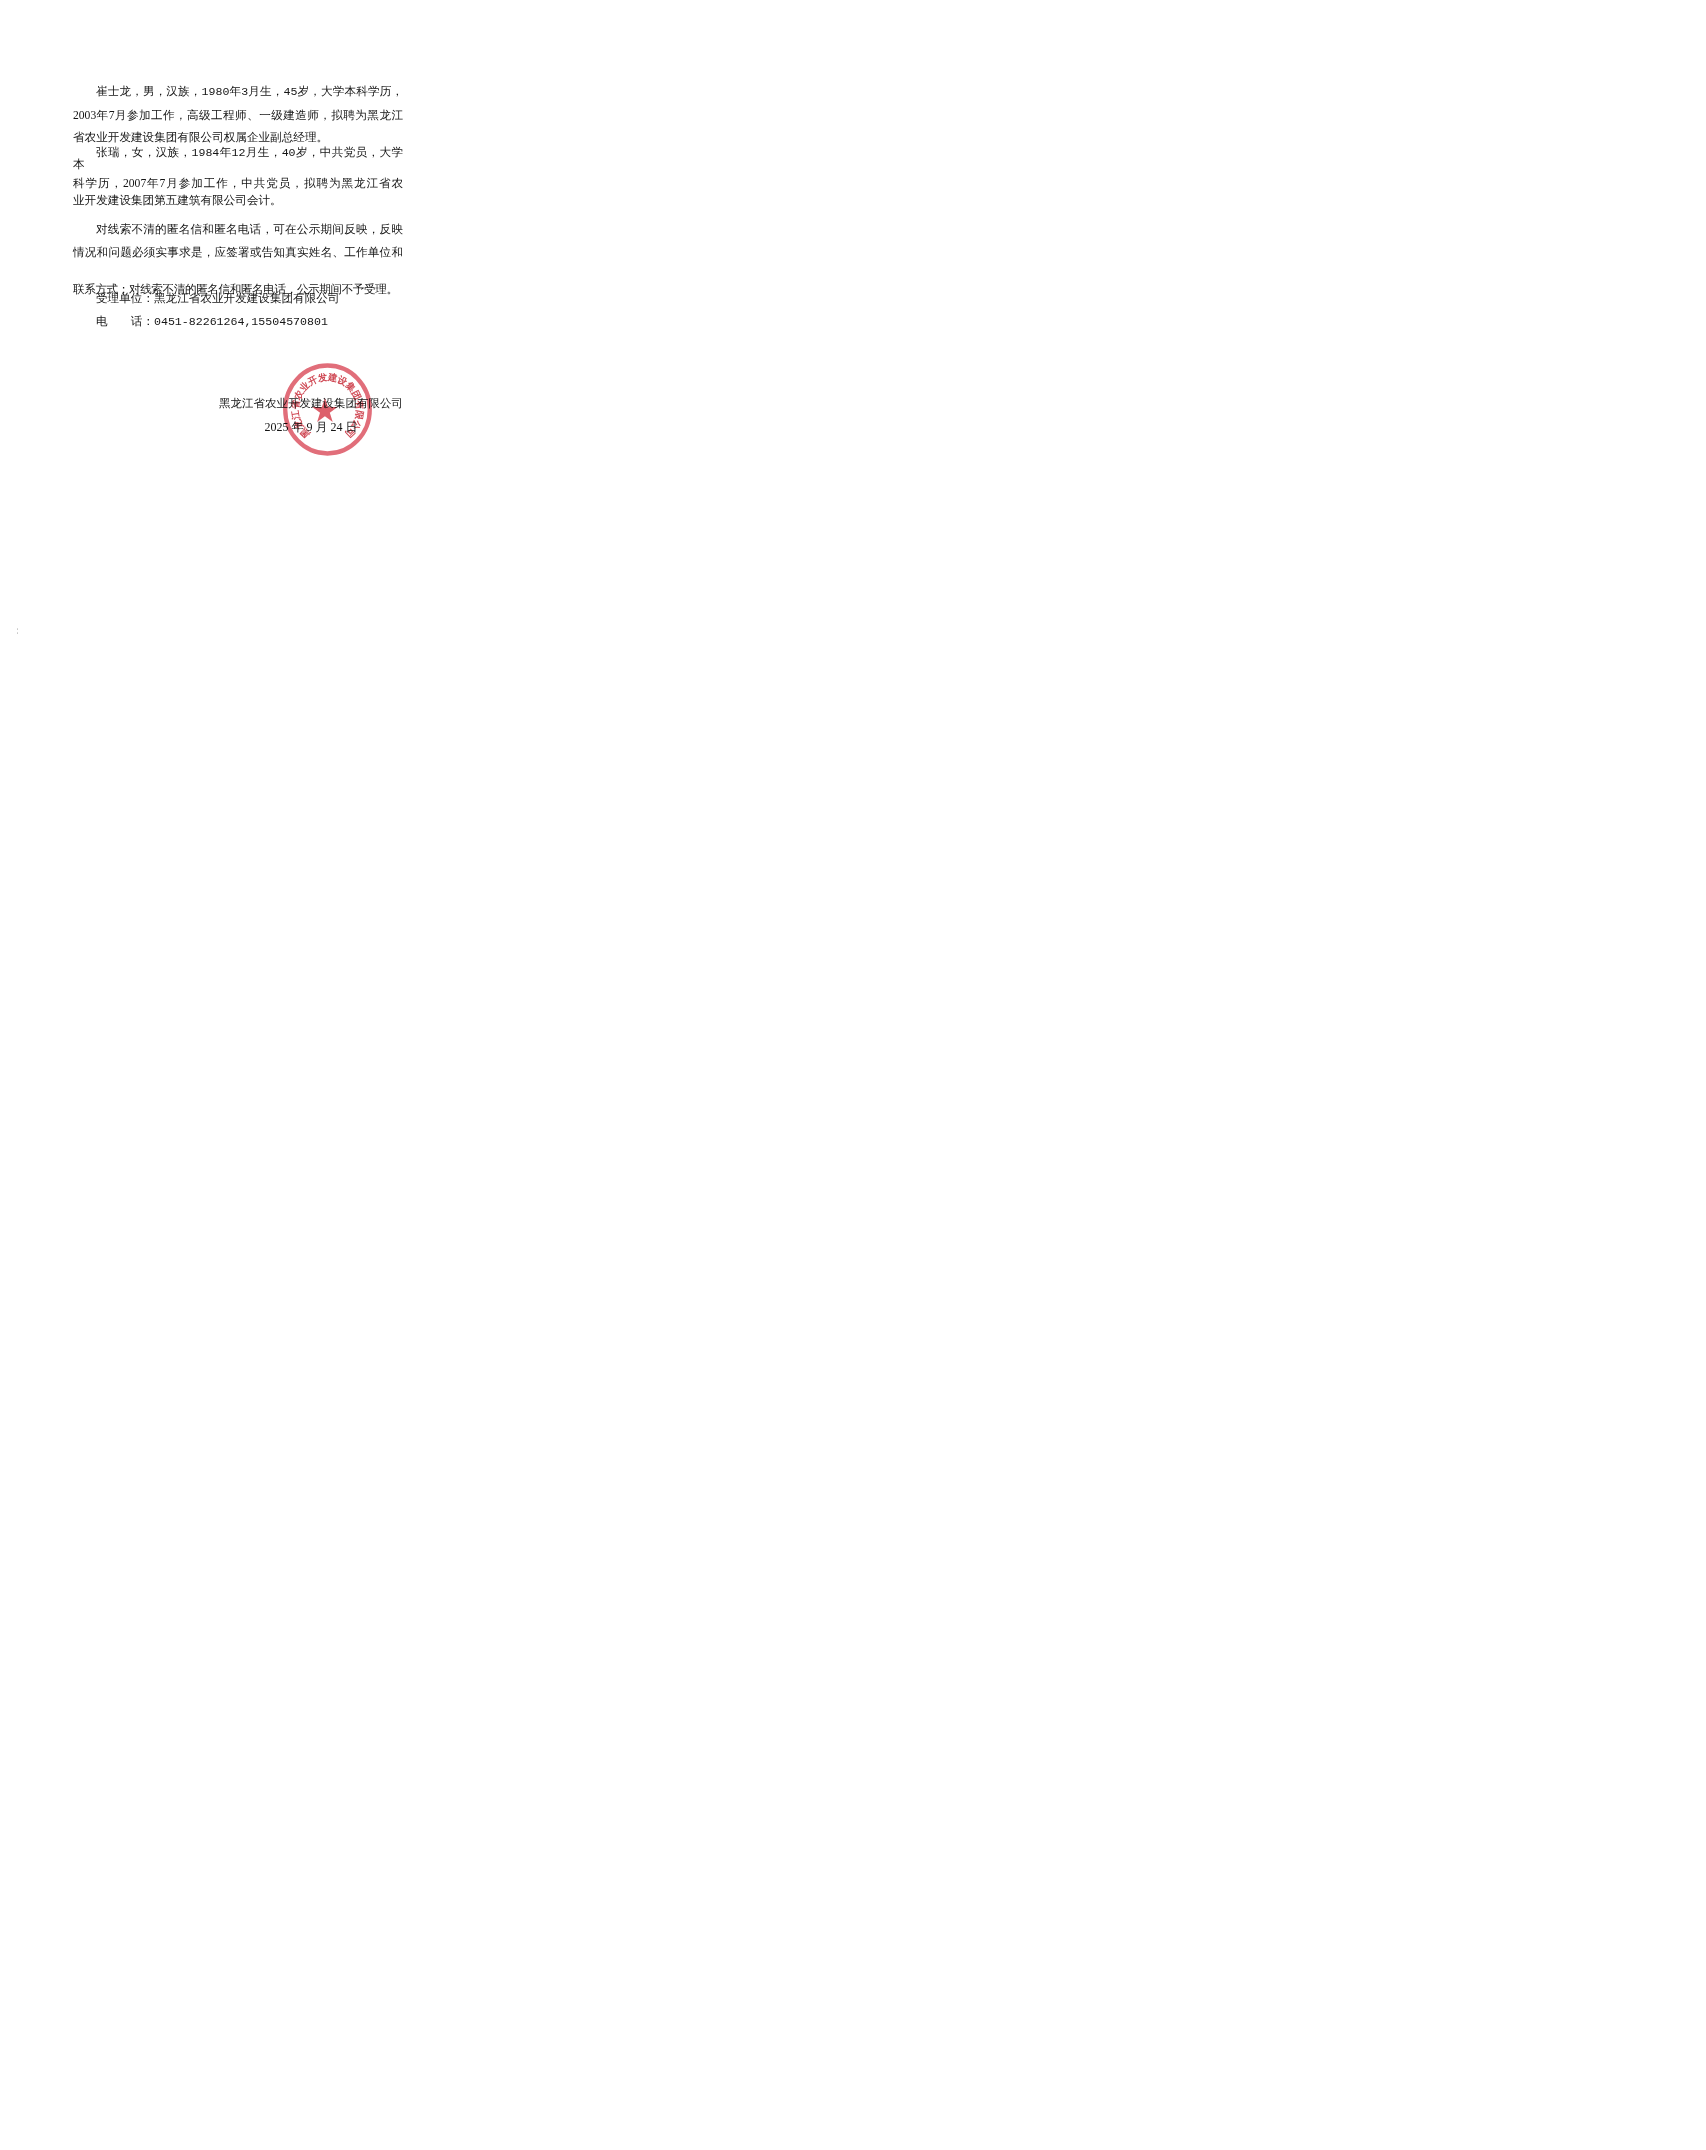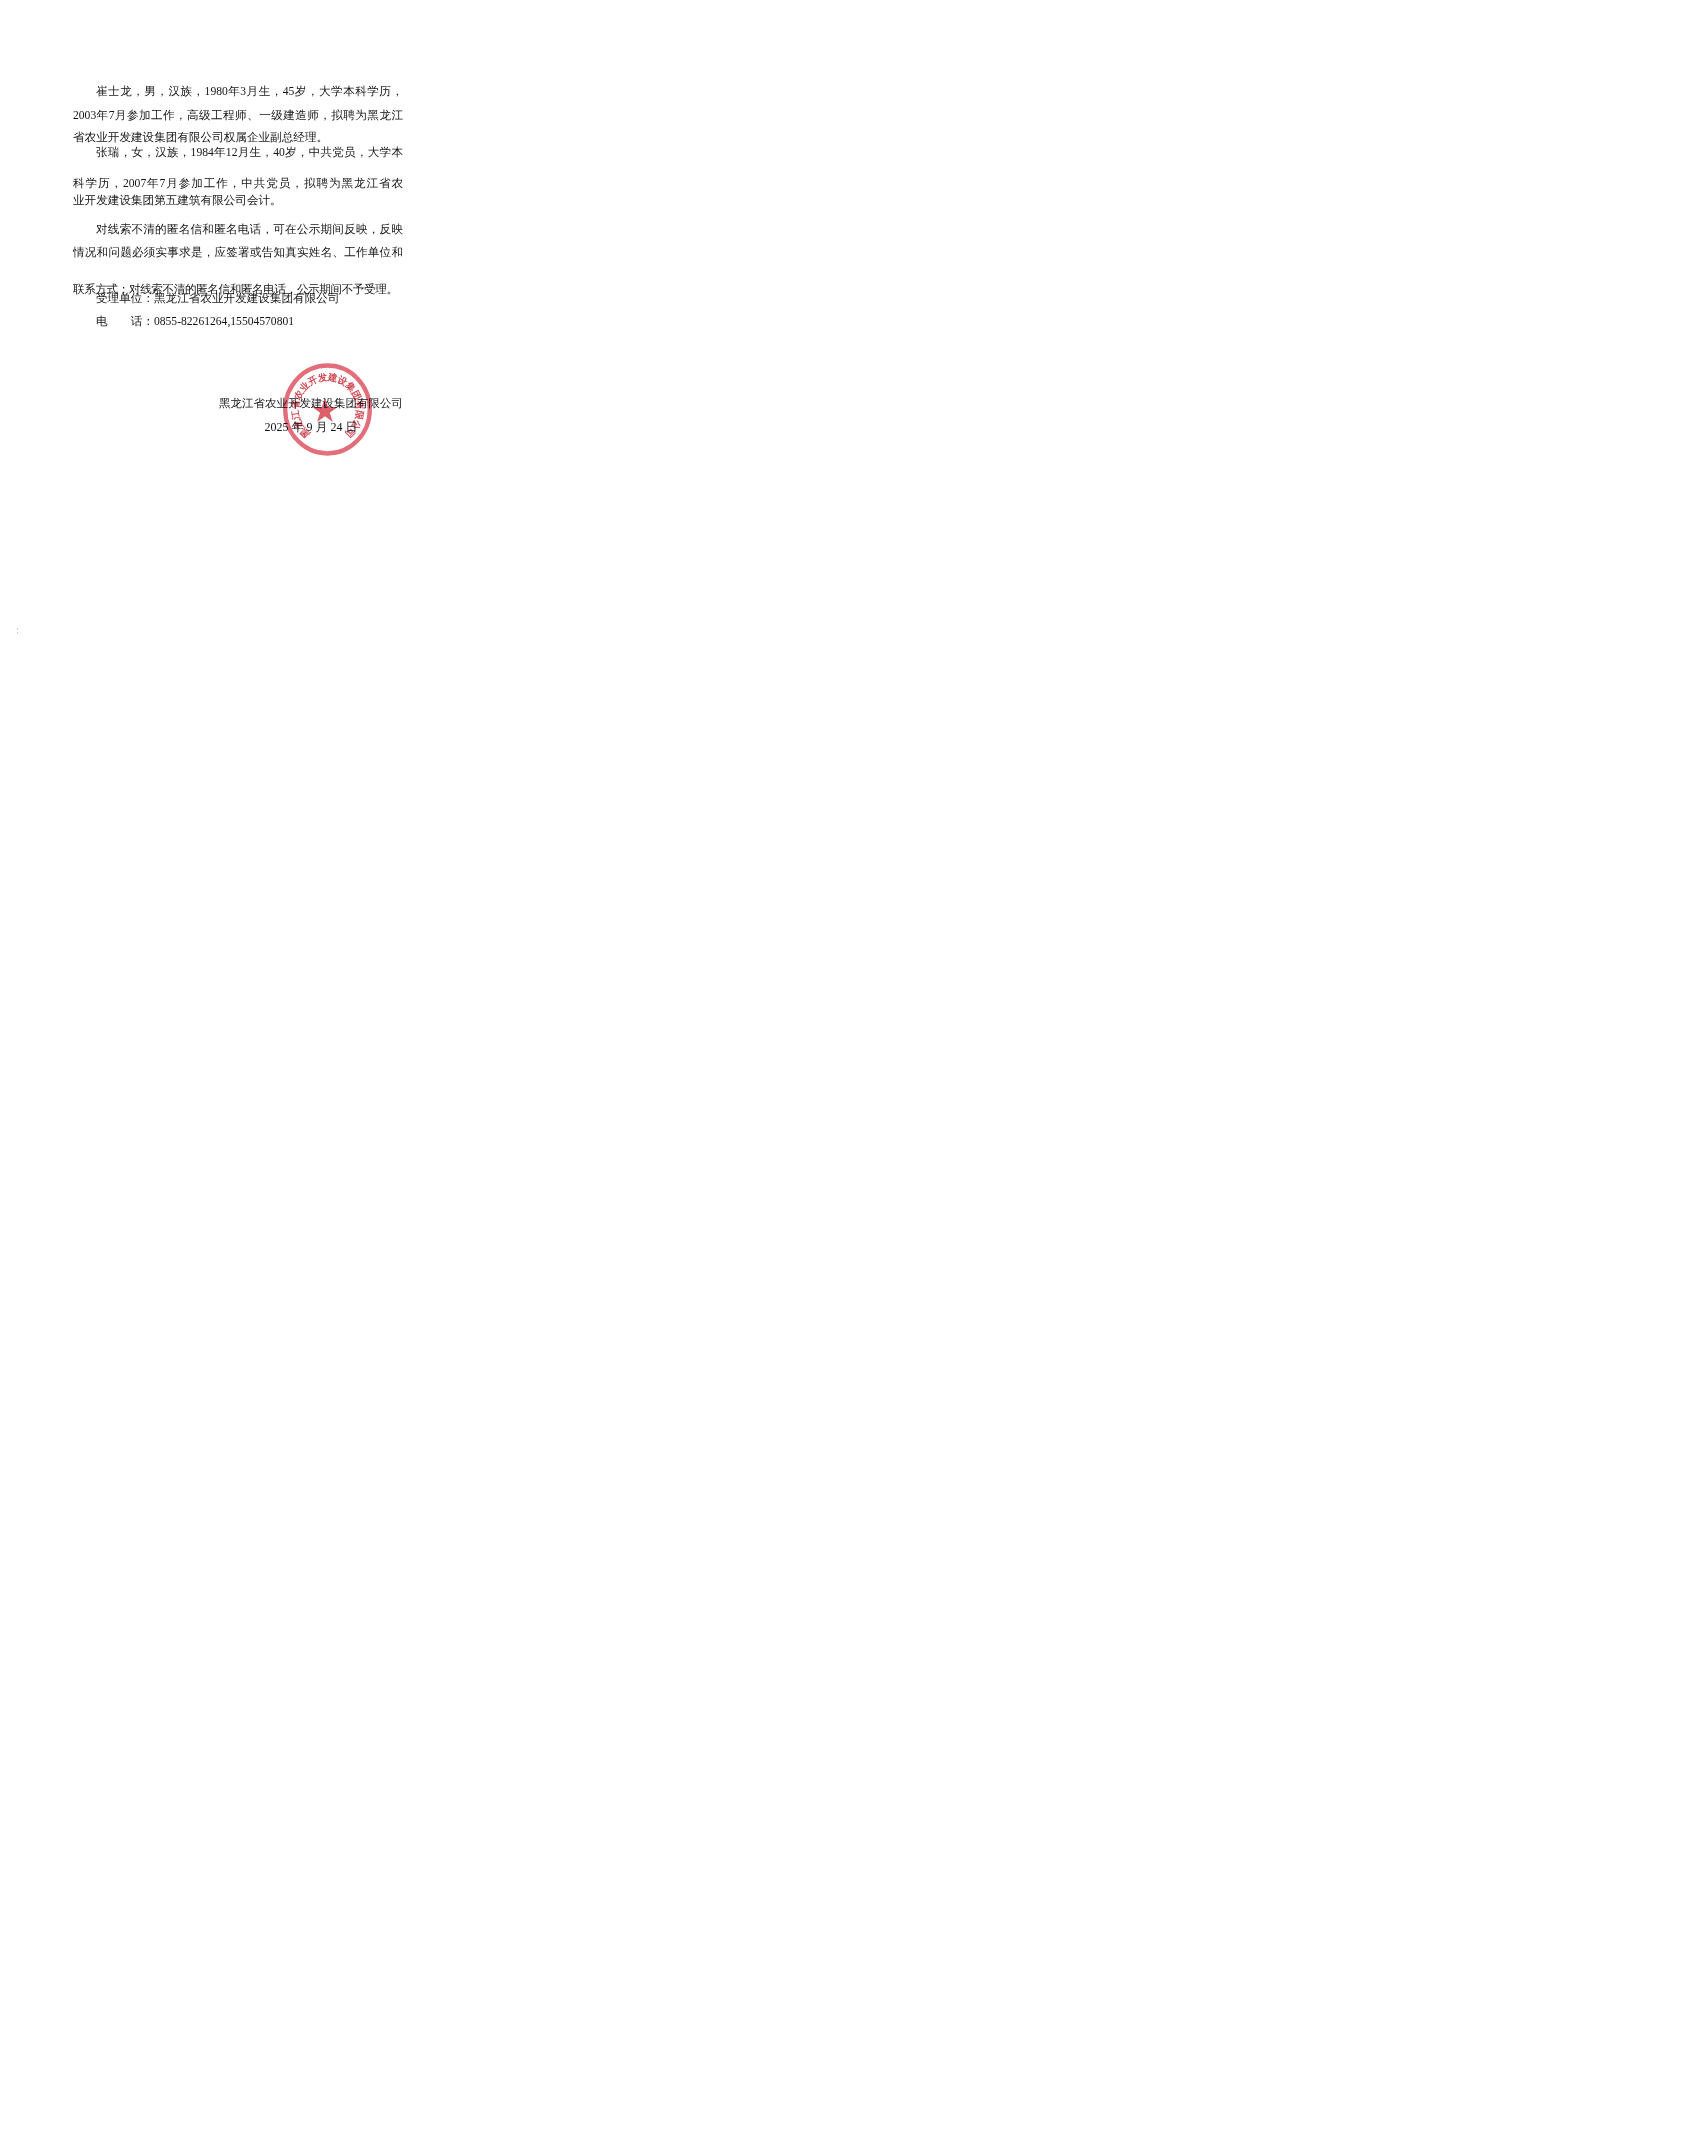--- a/index.html
+++ b/index.html
@@ -18,21 +18,21 @@
   .line {
     position: absolute;
     left: 73px;
     width: 330px;
     font-size: 11.6px;
     line-height: 11.6px;
     color: #151515;
     letter-spacing: 0;
     white-space: pre;
   }
-  .line.indent { text-indent: 23px; }
+  .line.indent { text-indent: 23px; font-family: Liberation Mono, monospace; }
   .line.justify {
     white-space: normal;
     text-align: justify;
     text-align-last: justify;
   }
   .line.squeeze { letter-spacing: -0.4px; }
   .sig-company {
     position: absolute;
     left: 219px;
     top: 398px;
@@ -90,21 +90,21 @@
   <div class="line justify" style="top:110px">2003年7月参加工作，高级工程师、一级建造师，拟聘为黑龙江</div>
   <div class="line" style="top:132px">省农业开发建设集团有限公司权属企业副总经理。</div>
   <div class="line indent justify" style="top:147px">张瑞，女，汉族，1984年12月生，40岁，中共党员，大学本</div>
   <div class="line justify" style="top:178px">科学历，2007年7月参加工作，中共党员，拟聘为黑龙江省农</div>
   <div class="line" style="top:195px">业开发建设集团第五建筑有限公司会计。</div>
   <div class="line indent justify" style="top:224px">对线索不清的匿名信和匿名电话，可在公示期间反映，反映</div>
   <div class="line justify" style="top:247px">情况和问题必须实事求是，应签署或告知真实姓名、工作单位和</div>
   <div class="line squeeze" style="top:284px">联系方式；对线索不清的匿名信和匿名电话，公示期间不予受理。</div>
 
   <div class="line indent" style="top:293px">受理单位：黑龙江省农业开发建设集团有限公司</div>
-  <div class="line indent" style="top:316px"><span>电　　话：</span><span class="phone-number">0855-82261264,15504570801</span></div>
+  <div class="line indent" style="top:316px"><span>电　　话：</span><span class="phone-number">0451-82261264,15504570801</span></div>
 
   <div class="sig-company">黑龙江省农业开发建设集团有限公司</div>
   <div class="sig-date">2025 年 9 月 24 日</div>
 
   <svg class="seal" viewBox="-110 -113 220 226" aria-hidden="true">
     <defs>
       <path id="sealTextPath" d="M -39 55.7 A 68 68 0 1 1 39 55.7" fill="none"></path>
     </defs>
     <ellipse cx="0" cy="0" rx="98.5" ry="102.5" fill="none" stroke-width="10" stroke="#dd5a68"></ellipse>
     <polygon points="-6,-27 1.1,-5.7 23.5,-5.6 5.4,7.7 12.2,29.1 -6,16 -24.2,29.1 -17.4,7.7 -35.5,-5.6 -13.1,-5.7" fill="#d94a56"></polygon>

